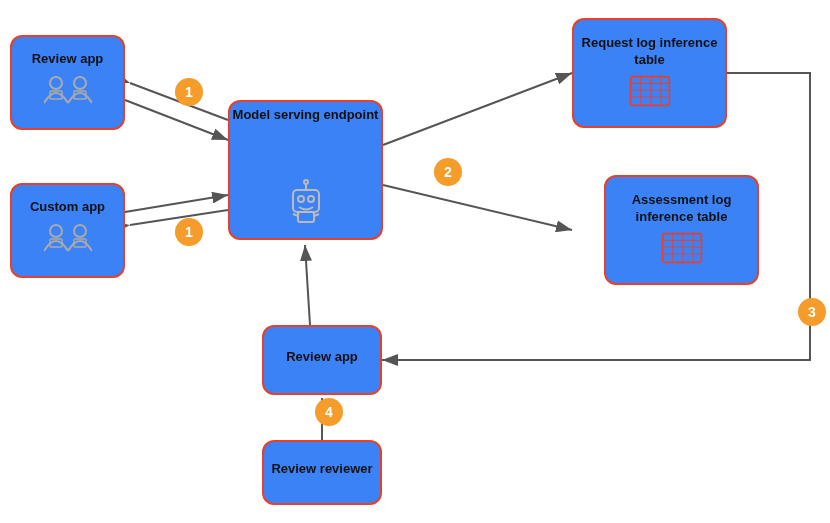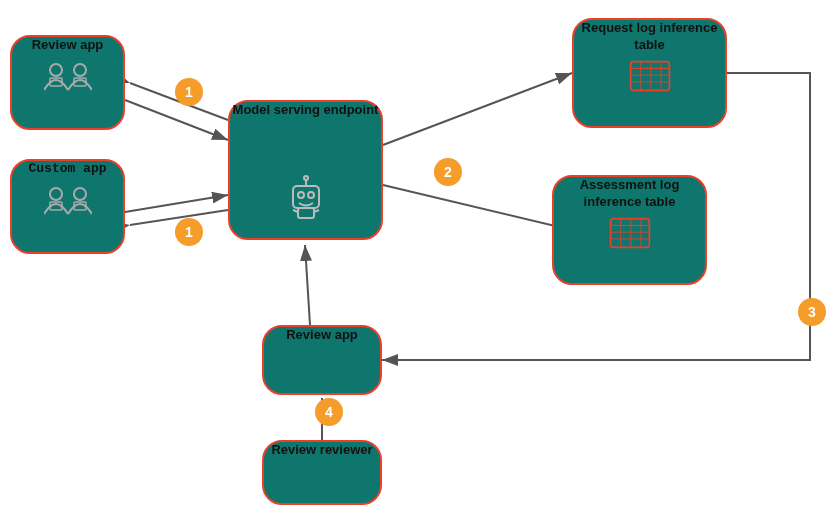--- a/index.html
+++ b/index.html
@@ -15,25 +15,26 @@
     .diagram-container {
       position: relative;
       width: 830px;
       height: 523px;
     }
 
     
     .box {
       position: absolute;
       border: 2px solid #e8402a;
-      border-radius: 20px;
-      background: #0f766e;
+      border-radius: 12px;
+      background: #3b82f6;
       display: flex;
       flex-direction: column;
       align-items: center;
+      justify-content: center;
       text-align: center;
     }
 
     .box-label {
       font-size: 13px;
       font-weight: bold;
       color: #111;
       line-height: 1.3;
       margin-bottom: 6px;
     }
@@ -117,21 +118,21 @@
         <path d="M0 30 Q6 20 12 20 Q18 20 24 30" fill="none" stroke="#aaa" stroke-width="2"></path>
         <circle cx="36" cy="10" r="6" fill="none" stroke="#aaa" stroke-width="2"></circle>
         <path d="M24 30 Q30 20 36 20 Q42 20 48 30" fill="none" stroke="#aaa" stroke-width="2"></path>
 
         <rect x="6" y="18" width="12" height="8" rx="1" fill="none" stroke="#aaa" stroke-width="1.5"></rect>
         <rect x="30" y="18" width="12" height="8" rx="1" fill="none" stroke="#aaa" stroke-width="1.5"></rect>
       </svg>
     </div>
   </div>
 
-  <div class="box" style="left:10px; top:159px; width:115px; height:95px;font-family:Liberation Mono, monospace;">
+  <div class="box" style="left:10px; top:183px; width:115px; height:95px;">
     <div class="box-label">Custom app</div>
     <div class="box-icon">
       <svg width="48" height="34" viewBox="0 0 48 34">
         <circle cx="12" cy="10" r="6" fill="none" stroke="#aaa" stroke-width="2"></circle>
         <path d="M0 30 Q6 20 12 20 Q18 20 24 30" fill="none" stroke="#aaa" stroke-width="2"></path>
         <circle cx="36" cy="10" r="6" fill="none" stroke="#aaa" stroke-width="2"></circle>
         <path d="M24 30 Q30 20 36 20 Q42 20 48 30" fill="none" stroke="#aaa" stroke-width="2"></path>
         <rect x="6" y="18" width="12" height="8" rx="1" fill="none" stroke="#aaa" stroke-width="1.5"></rect>
         <rect x="30" y="18" width="12" height="8" rx="1" fill="none" stroke="#aaa" stroke-width="1.5"></rect>
       </svg>
@@ -173,21 +174,21 @@
         <line x1="14" y1="2" x2="14" y2="36" stroke="#e8402a" stroke-width="1"></line>
         <line x1="26" y1="2" x2="26" y2="36" stroke="#e8402a" stroke-width="1"></line>
         <line x1="38" y1="2" x2="38" y2="36" stroke="#e8402a" stroke-width="1"></line>
 
         <line x1="2" y1="18" x2="48" y2="18" stroke="#e8402a" stroke-width="1"></line>
         <line x1="2" y1="26" x2="48" y2="26" stroke="#e8402a" stroke-width="1"></line>
       </svg>
     </div>
   </div>
 
-  <div class="box" style="left:552px; top:175px; width:155px; height:110px;">
+  <div class="box" style="left:604px; top:175px; width:155px; height:110px;">
     <div class="box-label">Assessment log inference table</div>
     <div>
       <svg width="50" height="38" viewBox="0 0 50 38" class="table-icon">
         <rect x="2" y="2" width="46" height="34" rx="3" fill="none" stroke="#e8402a" stroke-width="2"></rect>
         <rect x="2" y="2" width="46" height="8" rx="3" fill="none" stroke="#e8402a" stroke-width="1"></rect>
         <line x1="2" y1="10" x2="48" y2="10" stroke="#e8402a" stroke-width="1"></line>
         <line x1="14" y1="2" x2="14" y2="36" stroke="#e8402a" stroke-width="1"></line>
         <line x1="26" y1="2" x2="26" y2="36" stroke="#e8402a" stroke-width="1"></line>
         <line x1="38" y1="2" x2="38" y2="36" stroke="#e8402a" stroke-width="1"></line>
         <line x1="2" y1="18" x2="48" y2="18" stroke="#e8402a" stroke-width="1"></line>

